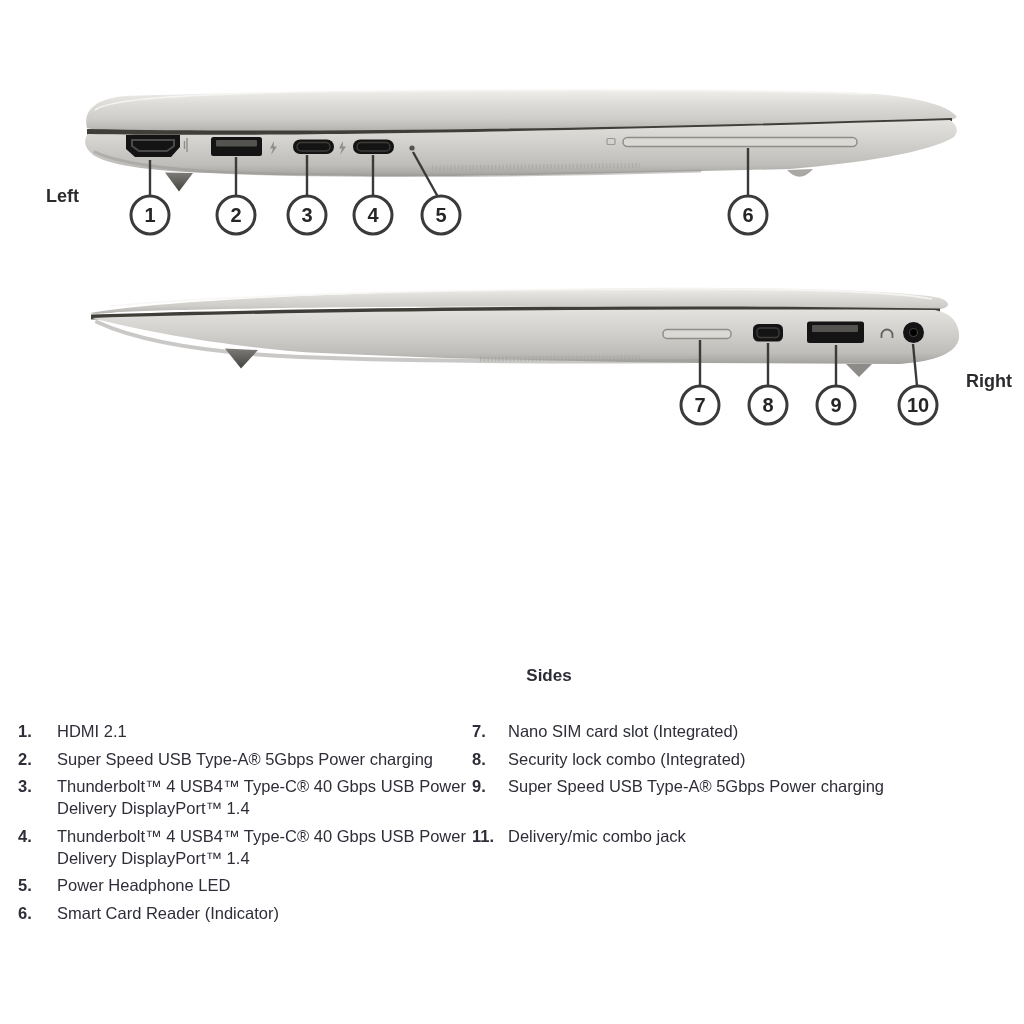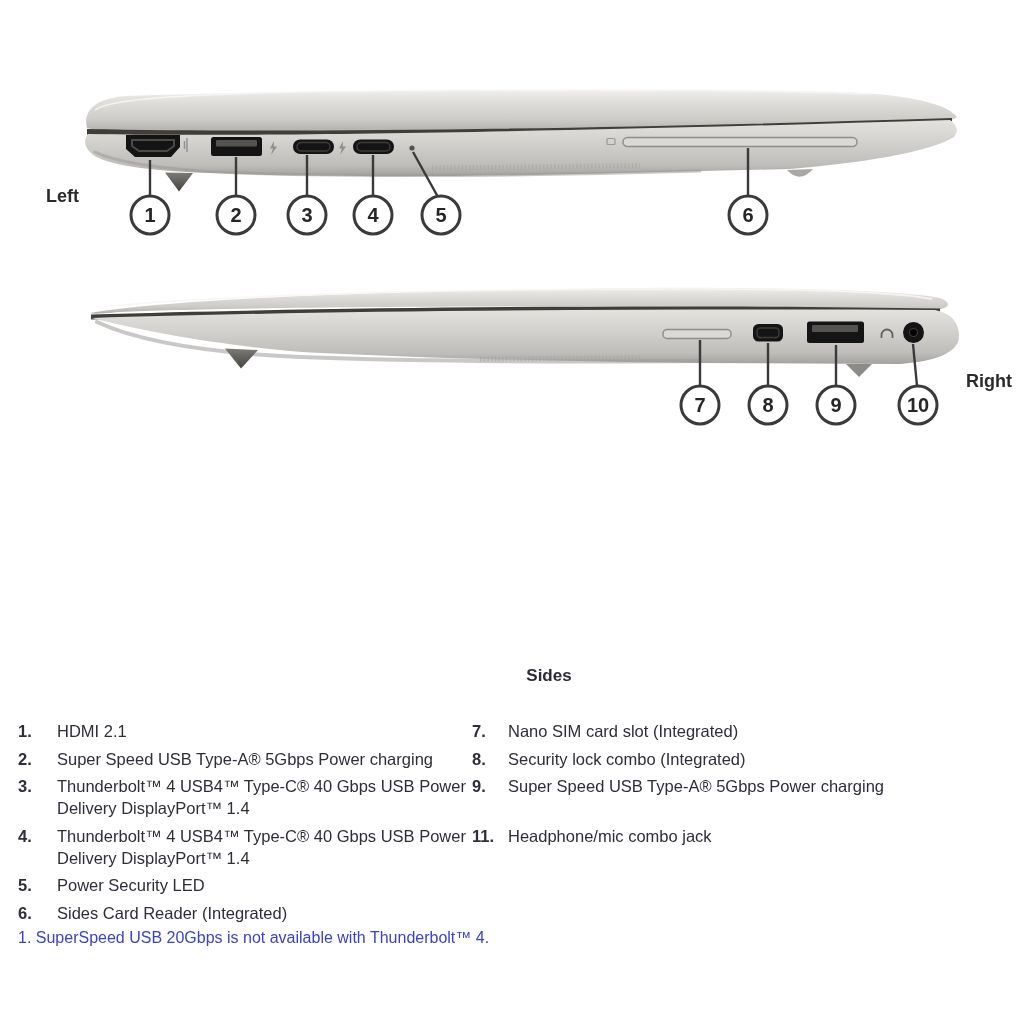--- a/index.html
+++ b/index.html
@@ -243,33 +243,32 @@
       <tr>
         <td class="lnum">3.</td>
         <td class="ltxt">Thunderbolt™ 4 USB4™ Type-C® 40 Gbps USB Power Delivery DisplayPort™ 1.4</td>
         <td class="rnum">9.</td>
         <td class="rtxt">Super Speed USB Type-A® 5Gbps Power charging</td>
       </tr>
       <tr>
         <td class="lnum">4.</td>
         <td class="ltxt">Thunderbolt™ 4 USB4™ Type-C® 40 Gbps USB Power Delivery DisplayPort™ 1.4</td>
         <td class="rnum">11.</td>
-        <td class="rtxt">Headphone/mic combo jack</td>
+        <td class="rtxt">Delivery/mic combo jack</td>
       </tr>
       <tr>
         <td class="lnum">5.</td>
-        <td class="ltxt">Power Security LED</td>
+        <td class="ltxt">Power Headphone LED</td>
         <td class="rnum"></td>
         <td class="rtxt"></td>
       </tr>
       <tr>
         <td class="lnum">6.</td>
-        <td class="ltxt">Sides Card Reader (Integrated)</td>
+        <td class="ltxt">Smart Card Reader (Indicator)</td>
         <td class="rnum"></td>
         <td class="rtxt"></td>
       </tr>
     </tbody>
       </table>
   </div>
 
-  <div class="footnote">1. SuperSpeed USB 20Gbps is not available with Thunderbolt™ 4.</div>
 
 </div>
 
 </body></html>

